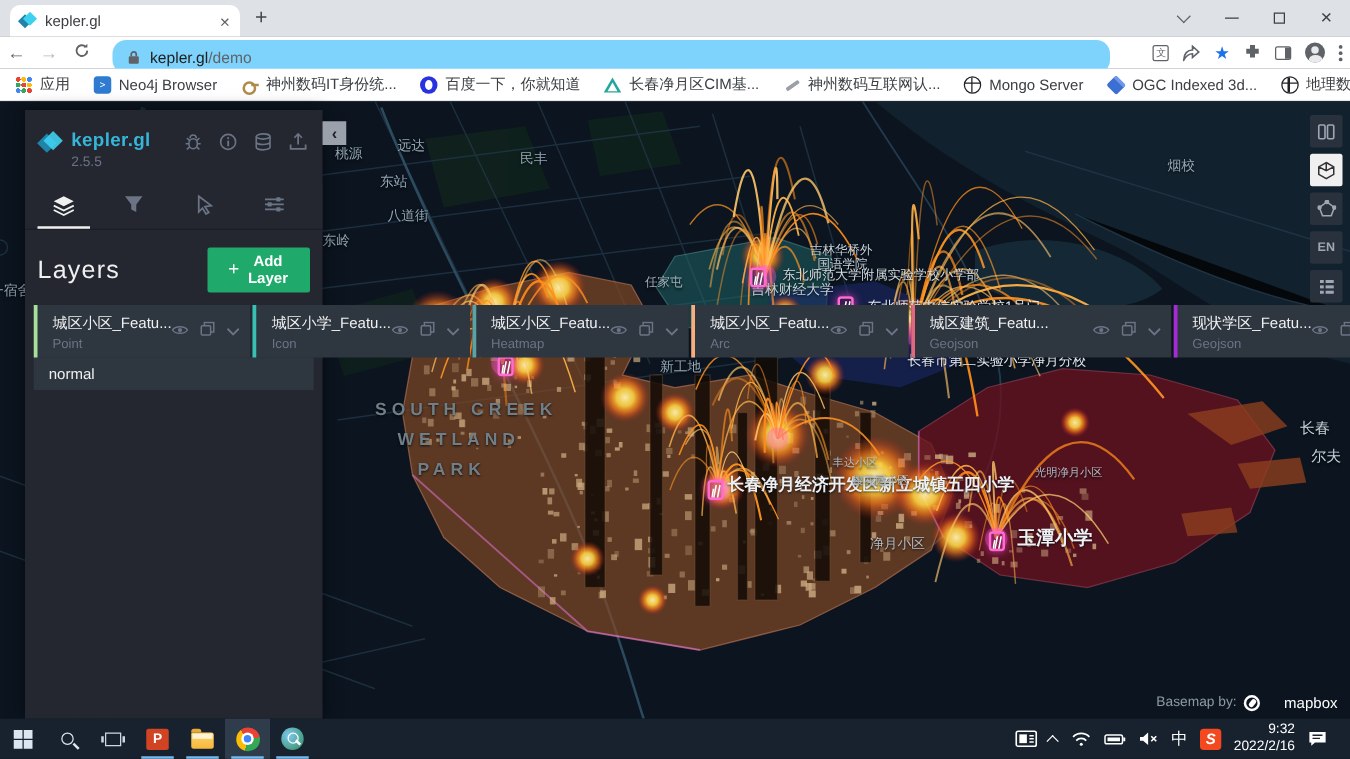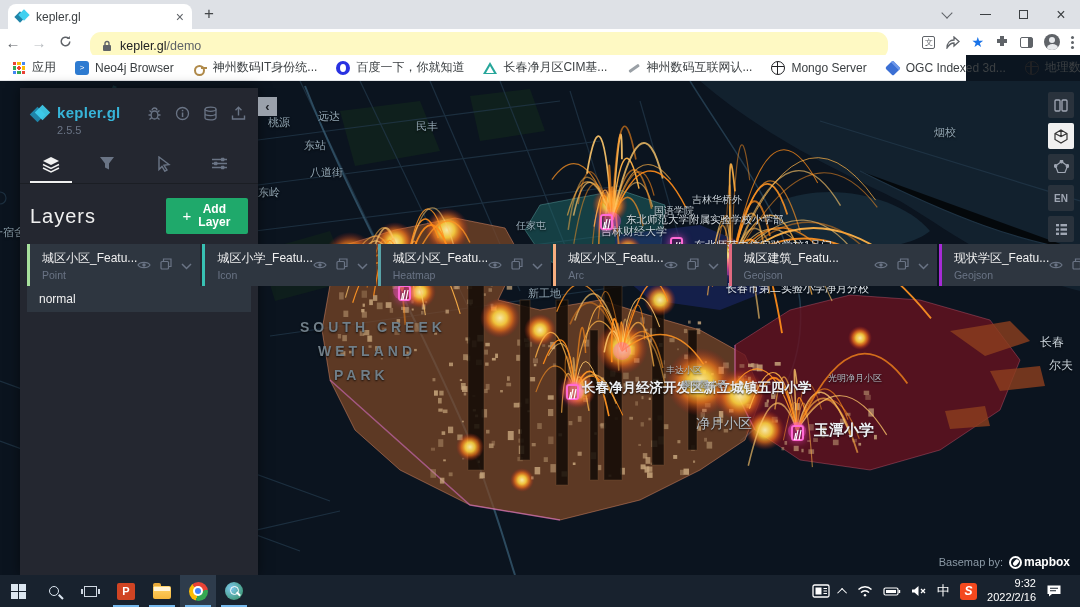--- a/index.html
+++ b/index.html
@@ -18,35 +18,35 @@
   .winbtn { width:38px; height:29px; display:flex; align-items:center; justify-content:center; color:#3c4043; }
   .wc-chevron { width:8px; height:8px; border-right:1.5px solid #5f6368; border-bottom:1.5px solid #5f6368; transform:rotate(45deg); margin-top:-4px; }
   .wc-min { width:11px; height:1.5px; background:#3c4043; }
   .wc-max { width:9px; height:9px; border:1.2px solid #3c4043; position:relative; background:#dee1e6; }
   .wc-max:before { content:""; position:absolute; left:2px; top:-4px; width:9px; height:9px; border:1.2px solid #3c4043; z-index:-1; }
   .wc-close { font-size:16px; }
 
   .toolbar { position:absolute; left:0; top:29px; width:1080px; height:26px; background:#fff; display:flex; align-items:center; }
   .navbtn { width:26px; text-align:center; font-size:15px; color:#5f6368; }
   .navbtn.dim { color:#b6babe; }
-  .omnibox { position:absolute; left:90px; top:3px; width:798px; height:27px; background:#fef9c3;
+  .omnibox { position:absolute; left:90px; top:3px; width:798px; height:27px; background:#7dd3fc;
              border-radius:11px; display:flex; align-items:center; padding:0 12px; gap:8px; }
   .url { font-size:12.5px; color:#202124; }
   .url .path { color:#5f6368; }
   .tb-icons { position:absolute; right:6px; top:0; height:26px; display:flex; align-items:center; gap:11px; }
   .star { color:#1a73e8; font-size:14px; }
   .avatar { width:16px; height:16px; border-radius:50%; background:#5f6368; position:relative; overflow:hidden; }
   .avatar:before { content:""; position:absolute; left:5px; top:3px; width:6px; height:6px; border-radius:50%; background:#e8eaed; }
   .avatar:after { content:""; position:absolute; left:2.5px; top:10px; width:11px; height:8px; border-radius:50%; background:#e8eaed; }
   .kebab { width:3px; height:3px; border-radius:50%; background:#5f6368; box-shadow:0 5px 0 #5f6368,0 -5px 0 #5f6368; }
   .tr-box { width:13px; height:13px; border:1.3px solid #5f6368; border-radius:2px; font-size:8px; color:#5f6368; display:flex; align-items:center; justify-content:center; }
   .sidebar-ic { width:13px; height:11px; border:1.3px solid #5f6368; border-radius:2px; position:relative; }
   .sidebar-ic:before { content:""; position:absolute; right:0; top:0; bottom:0; width:4px; background:#5f6368; }
 
-  .bookmarks { position:absolute; left:0; top:55px; width:966px; height:26px; background:#fff;
+  .bookmarks { position:absolute; left:0; top:55px; width:1080px; height:26px; background:#fff;
                display:flex; align-items:center; gap:19px; padding:0 12px; border-bottom:1px solid #e4e6e9; }
   .bm { display:flex; align-items:center; gap:6px; font-size:12px; color:#3c4043; white-space:nowrap; }
   .fav { width:14px; height:14px; flex:0 0 auto; }
   .fav-apps-grid { background:
       radial-gradient(circle 2px at 2.5px 2.5px,#ea4335 95%,transparent),
       radial-gradient(circle 2px at 7px 2.5px,#fbbc05 95%,transparent),
       radial-gradient(circle 2px at 11.5px 2.5px,#4285f4 95%,transparent),
       radial-gradient(circle 2px at 2.5px 7px,#34a853 95%,transparent),
       radial-gradient(circle 2px at 7px 7px,#ea4335 95%,transparent),
       radial-gradient(circle 2px at 11.5px 7px,#fbbc05 95%,transparent),
@@ -72,21 +72,21 @@
   .map-area { position:absolute; left:0; top:81px; width:1080px; height:494px; background:#0b141f; overflow:hidden; }
   .map-label { position:absolute; white-space:nowrap; text-shadow:0 1px 2px rgba(0,0,0,.8); pointer-events:none; }
   .school-marker { position:absolute; width:13px; height:16px; border:2px solid #ff6ad5; border-radius:3px;
                    background:rgba(140,20,90,.35); box-shadow:0 0 8px rgba(255,70,200,.8); }
   .map-controls { position:absolute; right:6px; top:11px; display:flex; flex-direction:column; gap:5px; }
   .mapbtn { width:26px; height:26px; background:#29323c; border-radius:2px; display:flex; align-items:center; justify-content:center;
             color:#a0a7b4; font-size:10px; font-weight:bold; }
   .mapbtn.active { background:#f0f0f0; color:#333; }
   .attribution { position:absolute; right:10px; bottom:6px; text-align:right; }
   .attr-row1 { display:flex; align-items:center; justify-content:flex-end; gap:6px; font-size:11px; color:#8c9aa6; }
-  .mapbox-logo { display:flex; align-items:center; gap:2px; color:#fff; font-weight:bold; font-size:12px; }
+  .mapbox-logo { display:flex; align-items:center; gap:19px; color:#fff; font-weight:normal; font-size:12px; }
   .mapbox-circle { width:13px; height:13px; border:2px solid #fff; border-radius:50%; position:relative; }
   .mapbox-circle:before { content:""; position:absolute; left:3px; top:1px; width:4px; height:7px; background:#fff; border-radius:2px; transform:rotate(40deg); }
   .attr-row2 { font-size:11px; color:#c2ccd4; margin-top:1px; }
   .attr-row2 b { color:#fff; }
 
   
   .sidebar { position:absolute; left:20px; top:88px; width:238px; height:487px; background:#242730; box-shadow:0 0 12px rgba(0,0,0,.5); }
   .collapse-btn { position:absolute; left:238px; top:9px; width:19px; height:19px; background:#9aa1ab; color:#1c2026;
                   display:flex; align-items:center; justify-content:center; font-size:13px; font-weight:bold; }
   .sb-header { padding:16px 12px 6px 12px; display:flex; align-items:flex-start; }
@@ -768,35 +768,35 @@
         <span class="map-label" style="left: 934px; top: 44px; font-size: 11px; color: rgb(147, 167, 180);">烟校</span>
         <span class="map-label" style="left: 268px; top: 34px; font-size: 11px; color: rgb(147, 167, 180);">桃源</span>
         <span class="map-label" style="left: 258px; top: 104px; font-size: 11px; color: rgb(147, 167, 180);">东岭</span>
         <span class="map-label" style="left: 244px; top: 170px; font-size: 11px; color: rgb(147, 167, 180);">张家山</span>
         <span class="map-label" style="left: -8px; top: 144px; font-size: 11px; color: rgb(147, 167, 180);">一宿舍</span>
         <span class="map-label" style="left: 516px; top: 138px; font-size: 10px; color: rgb(157, 176, 189);">任家屯</span>
         <span class="map-label" style="left: 528px; top: 205px; font-size: 11px; color: rgb(147, 167, 180);">新工地</span>
         <span class="map-label" style="left: 300px; top: 238px; font-size: 14px; color: rgb(112, 126, 136); letter-spacing: 4px; font-weight: bold;">SOUTH CREEK</span>
         <span class="map-label" style="left: 318px; top: 262px; font-size: 14px; color: rgb(112, 126, 136); letter-spacing: 4px; font-weight: bold;">WETLAND</span>
         <span class="map-label" style="left: 334px; top: 286px; font-size: 14px; color: rgb(112, 126, 136); letter-spacing: 4px; font-weight: bold;">PARK</span>
-        <span class="map-label" style="left: 648px; top: 112px; font-size: 10px; color: rgb(200, 210, 218); margin-left: 44px;">吉林华桥外</span>
+        <span class="map-label" style="left: 648px; top: 112px; font-size: 10px; color: rgb(200, 210, 218);">吉林华桥外</span>
         <span class="map-label" style="left: 654px; top: 123px; font-size: 10px; color: rgb(200, 210, 218);">国语学院</span>
         <span class="map-label" style="left: 626px; top: 132px; font-size: 10.5px; color: rgb(213, 221, 227);">东北师范大学附属实验学校小学部</span>
         <span class="map-label" style="left: 601px; top: 143px; font-size: 11px; color: rgb(200, 210, 218);">吉林财经大学</span>
         <span class="map-label" style="left: 562px; top: 186px; font-size: 12px; color: rgb(200, 210, 218);">吉林农业大学</span>
         <span class="map-label" style="left: 694px; top: 157px; font-size: 11px; color: rgb(226, 232, 238);">东北师范中信实验学校1号门</span>
         <span class="map-label" style="left: 726px; top: 184px; font-size: 11px; color: rgb(226, 232, 238); margin-top: 16px;">长春市第二实验小学净月分校</span>
         <span class="map-label" style="left: 582px; top: 298px; font-size: 13.5px; color: rgb(237, 241, 245); font-weight: bold;">长春净月经济开发区新立城镇五四小学</span>
         <span class="map-label" style="left: 814px; top: 340px; font-size: 15px; color: rgb(237, 241, 245); font-weight: bold;">玉潭小学</span>
         <span class="map-label" style="left: 1040px; top: 253px; font-size: 12px; color: rgb(200, 210, 218);">长春</span>
         <span class="map-label" style="left: 1049px; top: 276px; font-size: 12px; color: rgb(200, 210, 218);">尔夫</span>
         <span class="map-label" style="left: 666px; top: 283px; font-size: 9px; color: rgb(178, 188, 196);">丰达小区</span>
         <span class="map-label" style="left: 682px; top: 297px; font-size: 9px; color: rgb(178, 188, 196);">樱花园小区</span>
         <span class="map-label" style="left: 828px; top: 291px; font-size: 9px; color: rgb(178, 188, 196);">光明净月小区</span>
-        <span class="map-label" style="left: 696px; top: 334px; font-size: 14px; color: rgb(178, 188, 196);">净月小区</span>
+        <span class="map-label" style="left: 696px; top: 346px; font-size: 11px; color: rgb(178, 188, 196);">净月小区</span>
       </div>
     <div id="map-markers">
         <div class="school-marker" style="left: 398px; top: 204px;"><svg width="9" height="12" viewBox="0 0 9 12" style="margin:0 0 0 1px">
             <path d="M2 11 L4 1 M5 11 L7 1 M0.5 11 L1.8 4" stroke="#fff" stroke-width="1.2" fill="none"></path>
           </svg></div>
         <div class="school-marker" style="left: 600px; top: 133px;"><svg width="9" height="12" viewBox="0 0 9 12" style="margin:0 0 0 1px">
             <path d="M2 11 L4 1 M5 11 L7 1 M0.5 11 L1.8 4" stroke="#fff" stroke-width="1.2" fill="none"></path>
           </svg></div>
         <div class="school-marker" style="left: 670px; top: 156px;"><svg width="9" height="12" viewBox="0 0 9 12" style="margin:0 0 0 1px">
             <path d="M2 11 L4 1 M5 11 L7 1 M0.5 11 L1.8 4" stroke="#fff" stroke-width="1.2" fill="none"></path>

